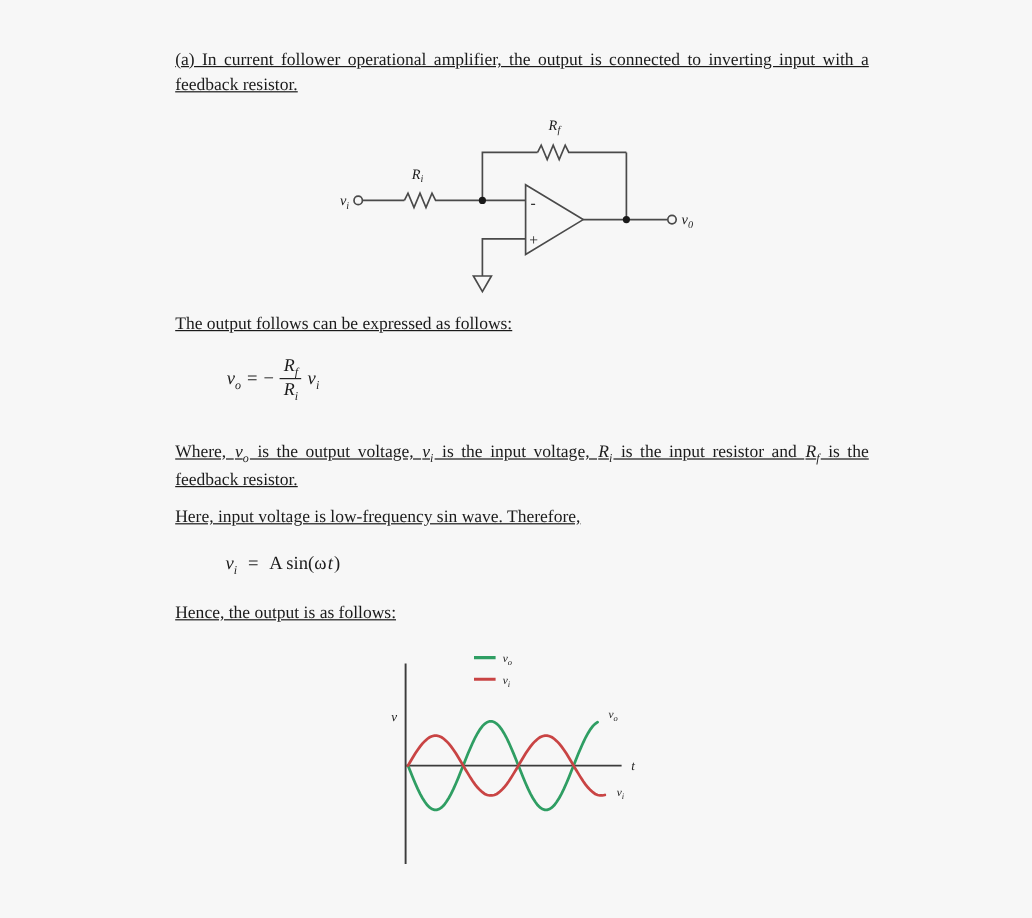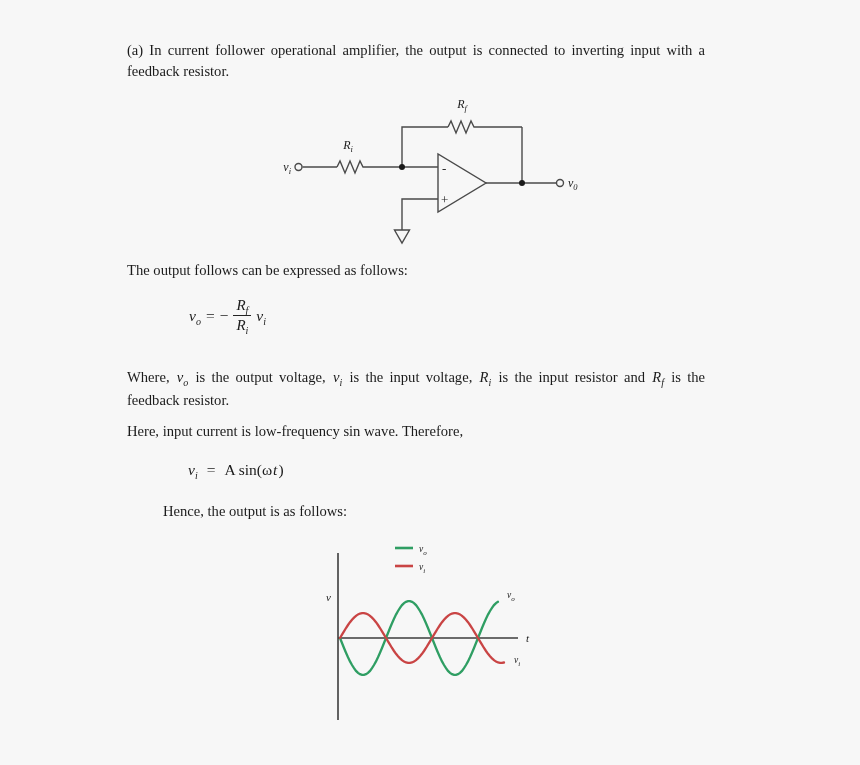--- a/index.html
+++ b/index.html
@@ -3,22 +3,22 @@
 <meta charset="utf-8">
 <style>
   html,body{margin:0;padding:0;}
   body{
     width:860px;height:765px;position:relative;overflow:hidden;
     background:#f7f7f7;
     font-family:"Liberation Serif","DejaVu Serif",serif;
     color:#1b1b1b;
   }
   .para{
-    position:absolute;left:127px;width:578px;
-    font-size:14.6px;line-height:20.5px;
+    position:absolute;left:146px;width:578px;
+    font-size:14.6px;line-height:20.5px;text-decoration:underline;
   }
   .just{text-align:justify;}
   .mi{font-style:italic;padding:0 1px;}
   sub{font-size:10px;line-height:0;font-style:italic;}
   .formula{
     position:absolute;display:flex;align-items:center;
     font-size:15.5px;font-style:italic;gap:5px;
   }
   .formula .rom{font-style:normal;}
   .frac{display:inline-flex;flex-direction:column;align-items:center;font-size:15px;}
@@ -79,29 +79,29 @@
     <span class="num"><span>R</span><sub>f</sub></span>
     <span class="den"><span>R</span><sub>i</sub></span>
   </span>
   <span><span>v</span><sub>i</sub></span>
 </div>
 
 <div class="para just" style="top:366px;line-height:22.5px;">
   <span>Where, </span><span class="mi"><span>v</span><sub>o</sub></span><span> is the output voltage, </span><span class="mi"><span>v</span><sub>i</sub></span><span> is the input voltage, </span><span class="mi"><span>R</span><sub>i</sub></span><span> is the input resistor and </span><span class="mi"><span>R</span><sub>f</sub></span><span> is the feedback resistor.</span>
 </div>
 
-<div class="para" style="top:421px;">Here, input current is low-frequency sin wave. Therefore,</div>
+<div class="para" style="top:421px;">Here, input voltage is low-frequency sin wave. Therefore,</div>
 
 <div class="formula" style="left:188px;top:461px;gap:9px;">
   <span><span>v</span><sub>i</sub></span>
   <span class="rom">=</span>
   <span class="rom"><span class="rom">A sin(ω</span><span class="mi">t</span><span class="rom">)</span></span>
 </div>
 
-<div class="para" style="top:501px;margin-left:36px;">Hence, the output is as follows:</div>
+<div class="para" style="top:501px;">Hence, the output is as follows:</div>
 
 <svg style="position:absolute;left:300px;top:537px;" width="252" height="188" viewBox="0 0 252 188">
 
   <path d="M38 16 V183" stroke="#3c3c3c" stroke-width="1.6" fill="none"></path>
   <path d="M38 101 H218" stroke="#3c3c3c" stroke-width="1.6" fill="none"></path>
   <text class="ax-lbl" text-anchor="end" x="31" y="64">v</text>
   <text class="ax-lbl" x="226" y="105">t</text>
 
   <g>
     <path d="M95 11 H113" stroke-width="2.6" fill="none" stroke="#2f9e63"></path>

